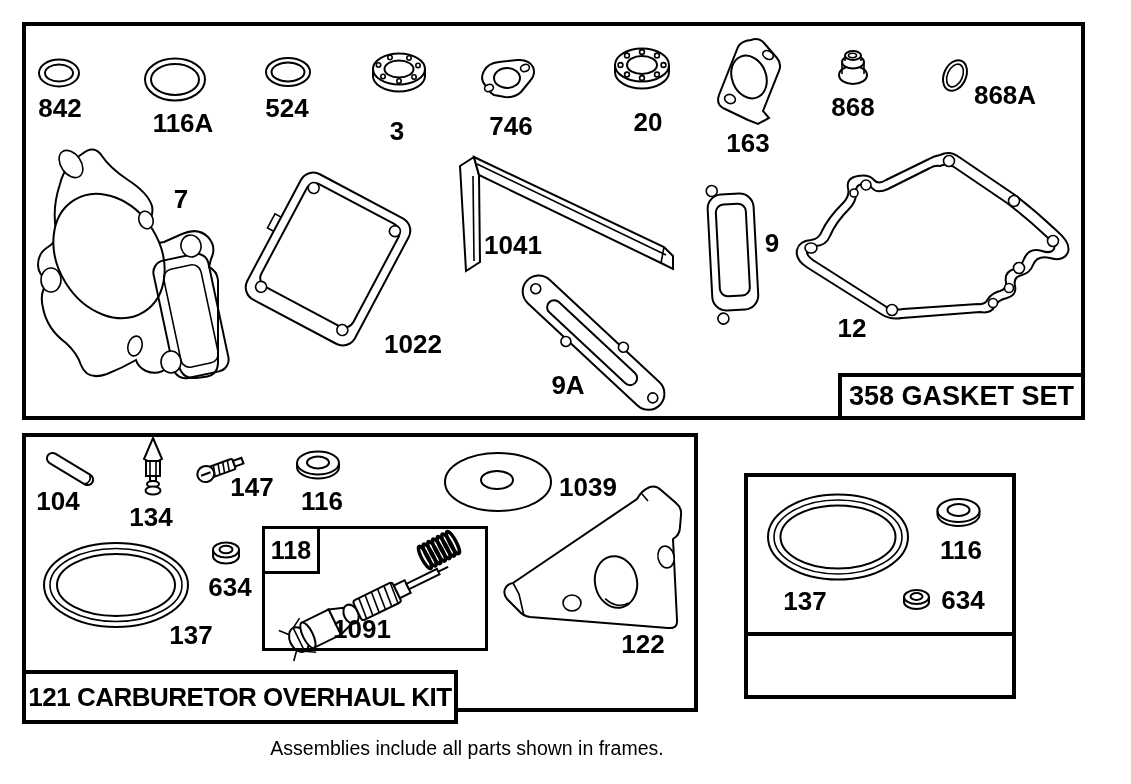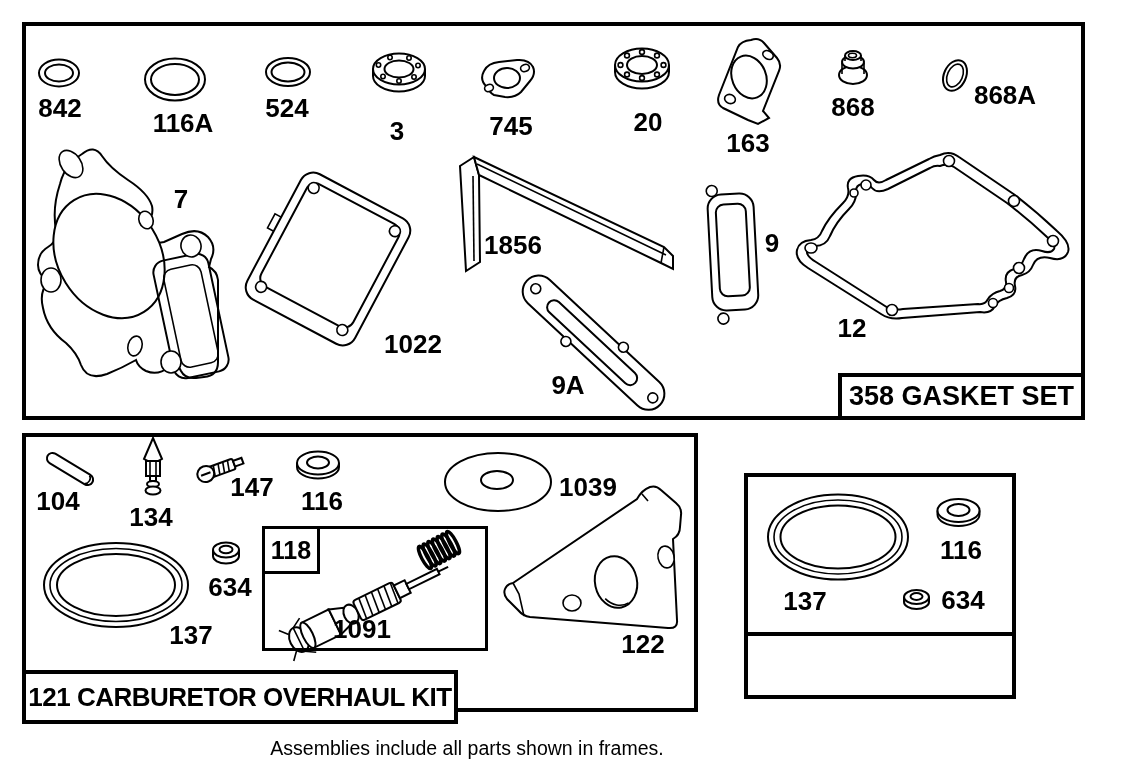--- a/index.html
+++ b/index.html
@@ -181,28 +181,28 @@
     <circle class="h" cx="207" cy="157" r="4.5"></circle>
       <circle class="h" cx="106" cy="164" r="5.5"></circle>
     <circle class="h" cx="68" cy="47" r="4"></circle>
       <circle class="h" cx="80" cy="39" r="5"></circle>
   </svg>
 
   <div class="callout" style="left:60px;top:93px">842</div>
   <div class="callout" style="left:183px;top:108px">116A</div>
   <div class="callout" style="left:287px;top:93px">524</div>
   <div class="callout" style="left:397px;top:116px">3</div>
-  <div class="callout" style="left:511px;top:111px">745</div>
+  <div class="callout" style="left:511px;top:111px">746</div>
   <div class="callout" style="left:648px;top:107px">20</div>
   <div class="callout" style="left:748px;top:128px">163</div>
   <div class="callout" style="left:853px;top:92px">868</div>
   <div class="callout" style="left:1005px;top:80px">868A</div>
   <div class="callout" style="left:181px;top:184px">7</div>
   <div class="callout" style="left:413px;top:329px">1022</div>
-  <div class="callout" style="left:513px;top:230px">1856</div>
+  <div class="callout" style="left:513px;top:230px">1041</div>
   <div class="callout" style="left:568px;top:370px">9A</div>
   <div class="callout" style="left:772px;top:228px">9</div>
   <div class="callout" style="left:852px;top:313px">12</div>
 
   <div class="frame" style="left:22px;top:433px;width:676px;height:279px"></div>
   <div class="labelbox lb-121" style="left:22px;top:670px;width:436px;height:54px">
     <span>121 CARBURETOR OVERHAUL KIT</span>
   </div>
 
   <div class="subframe" style="left:262px;top:526px;width:226px;height:125px"></div>

